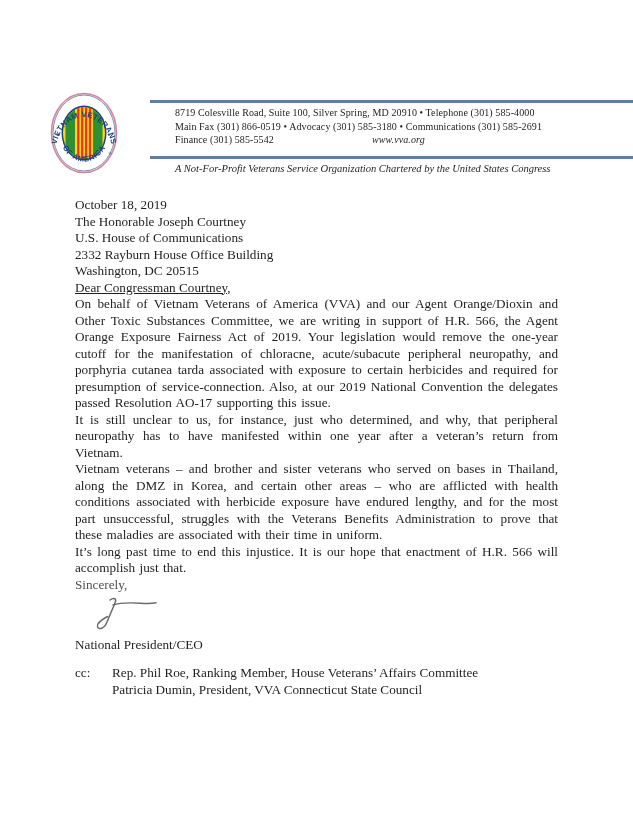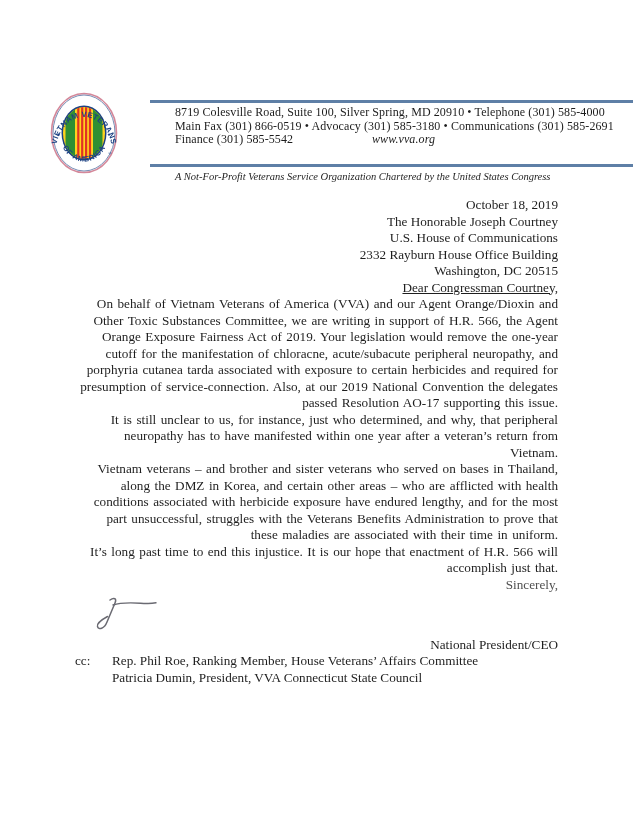--- a/index.html
+++ b/index.html
@@ -12,47 +12,47 @@
     color:#1e1e1e;
     overflow:hidden;
   }
 
   
   .letterhead { position:absolute; top:92px; left:0; right:0; display:flex; align-items:flex-start; }
   .logo-wrap { flex:none; margin-left:50px; width:68px; height:82px; }
   .head-right { flex:1; margin-left:32px; padding-top:8px; }
   .rule { height:3px; background:#5e7fa6; }
   .contact {
-    padding:3px 0 17px 25px;
-    font-size:12px; line-height:13.5px;
+    padding:3px 0 9px 25px;
+    font-size:10px; line-height:13.5px;
     letter-spacing:.1px;
     color:#1c1c1c;
   }
   .contact-line3 { position:relative; }
   .website { position:absolute; left:197px; top:0;font-style:italic; }
   .tagline {
     margin:4px 0 0 25px;
     font-size:10.5px; font-style:italic;
     color:#242424;
   }
 
   
   .content {
     position:absolute; top:197px; left:75px; width:483px;
     font-size:13.2px; line-height:16.5px;
   }
-  .content p, .content div.block { margin:0;text-align:right; }
+  .content p, .content div.block { margin:0; }
   .date-line { margin-bottom:8px; }
   .recipient { margin-top:8px; }
   .salutation { margin-top:8px;text-decoration:underline; }
   .para { margin-top:8px; text-align:justify; word-spacing:1.2px; }
   .closing { margin-top:13px; color:#4f4f4f; }
   .signature { margin:3px 0 0 8px; }
   .signer-title { margin-top:2px; }
-  .cc-block { display:flex; }
+  .cc-block { margin-top:12px; display:flex; }
   .cc-label { width:37px; flex:none; }
   .cc-list { flex:1; }
 
   
   .seal-arc { font-family:"Liberation Sans", sans-serif; font-weight:bold; fill:#1d4283; }
 </style>
 </head>
 <body>
 
 <div class="page">

